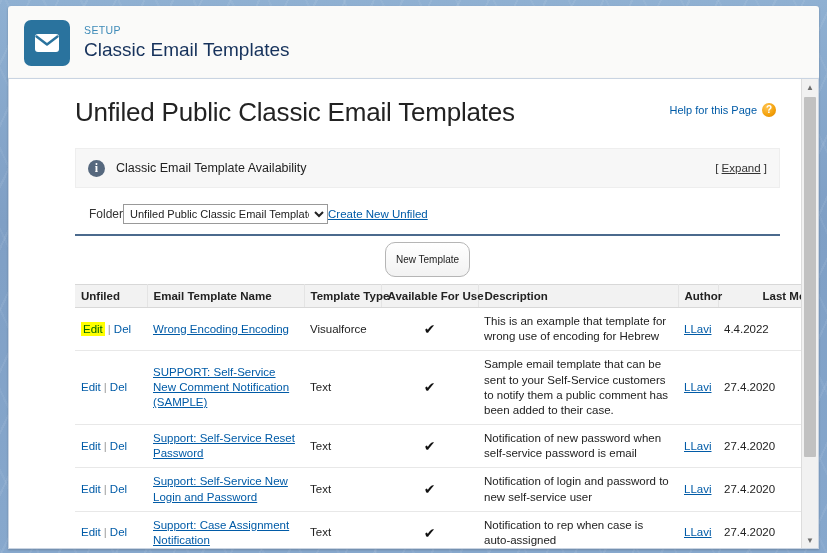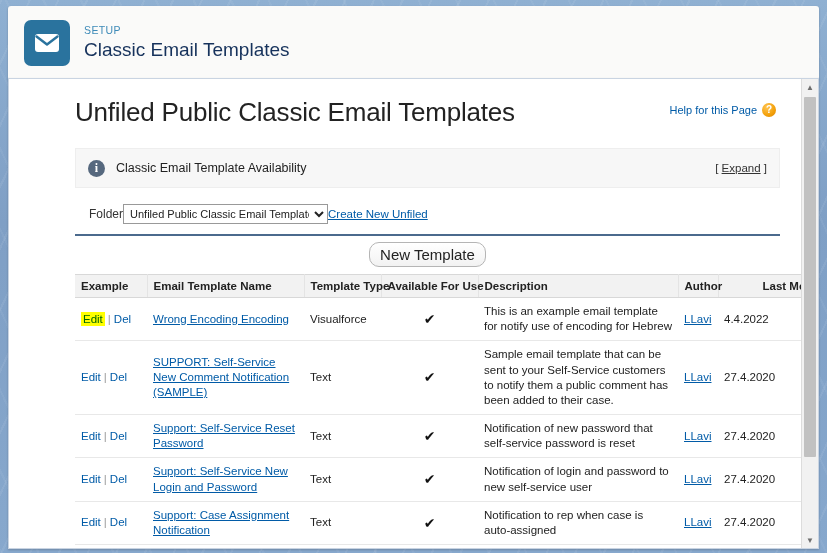--- a/index.html
+++ b/index.html
@@ -188,26 +188,26 @@
     background: #fff;
   }
   .btn-bar {
     display: flex;
     justify-content: center;
     padding: 6px 0 7px 0;
     background: #fff;
   }
   .btn {
     font-family: "Liberation Sans", sans-serif;
-    font-size: 15px;
+    font-size: 10px;
     color: #222;
     background: linear-gradient(180deg,#ffffff 0%, #f2f2f2 100%);
     border: 1px solid #b5b5b5;
     border-radius: 10px;
-    padding: 3px 10px;
+    padding: 11px 10px;
     cursor: pointer;
   }
 
   table.tmpl-table {
     width: 100%;
     border-collapse: collapse;
     font-size: 11.5px;
     color: #222;
     table-layout: fixed;
   }
@@ -348,40 +348,40 @@
           <col class="col-action">
             <col class="col-name">
             <col class="col-type">
           <col class="col-avail">
             <col class="col-desc">
             <col class="col-author">
             <col class="col-date">
         </colgroup>
         <thead>
           <tr>
-            <th>Example</th>
+            <th>Unfiled</th>
             <th>Email Template Name</th>
             <th>Template Type</th>
             <th>Available For Use</th>
             <th>Description</th>
             <th>Author</th>
             <th>
               <span>Last Modified Date</span><span class="sort-arrow">↓</span>
             </th>
           </tr>
         </thead>
         <tbody id="tbody">
             <tr>
               <td class="action-cell"><a class="hl">Edit</a><span class="sep">|</span><a class="lnk plain">Del</a></td>
               <td><a class="lnk tmpl-name">Wrong Encoding Encoding</a></td>
               <td>Visualforce</td>
               <td>
                 <span class="check">✔</span>
               </td>
-              <td class="desc-cell">This is an example email template for notify use of encoding for Hebrew</td>
+              <td class="desc-cell">This is an example that template for wrong use of encoding for Hebrew</td>
               <td><a class="lnk">LLavi</a></td>
               <td class="date-cell">4.4.2022</td>
             </tr>
             <tr>
               <td class="action-cell"><a class="lnk plain">Edit</a><span class="sep">|</span><a class="lnk plain">Del</a></td>
               <td><a class="lnk tmpl-name">SUPPORT: Self-Service New Comment Notification (SAMPLE)</a></td>
               <td>Text</td>
               <td>
                 <span class="check">✔</span>
               </td>
@@ -389,21 +389,21 @@
               <td><a class="lnk">LLavi</a></td>
               <td class="date-cell">27.4.2020</td>
             </tr>
             <tr>
               <td class="action-cell"><a class="lnk plain">Edit</a><span class="sep">|</span><a class="lnk plain">Del</a></td>
               <td><a class="lnk tmpl-name">Support: Self-Service Reset Password</a></td>
               <td>Text</td>
               <td>
                 <span class="check">✔</span>
               </td>
-              <td class="desc-cell">Notification of new password that self-service password is reset</td>
+              <td class="desc-cell">Notification of new password when self-service password is email</td>
               <td><a class="lnk">LLavi</a></td>
               <td class="date-cell">27.4.2020</td>
             </tr>
             <tr>
               <td class="action-cell"><a class="lnk plain">Edit</a><span class="sep">|</span><a class="lnk plain">Del</a></td>
               <td><a class="lnk tmpl-name">Support: Self-Service New Login and Password</a></td>
               <td>Text</td>
               <td>
                 <span class="check">✔</span>
               </td>

